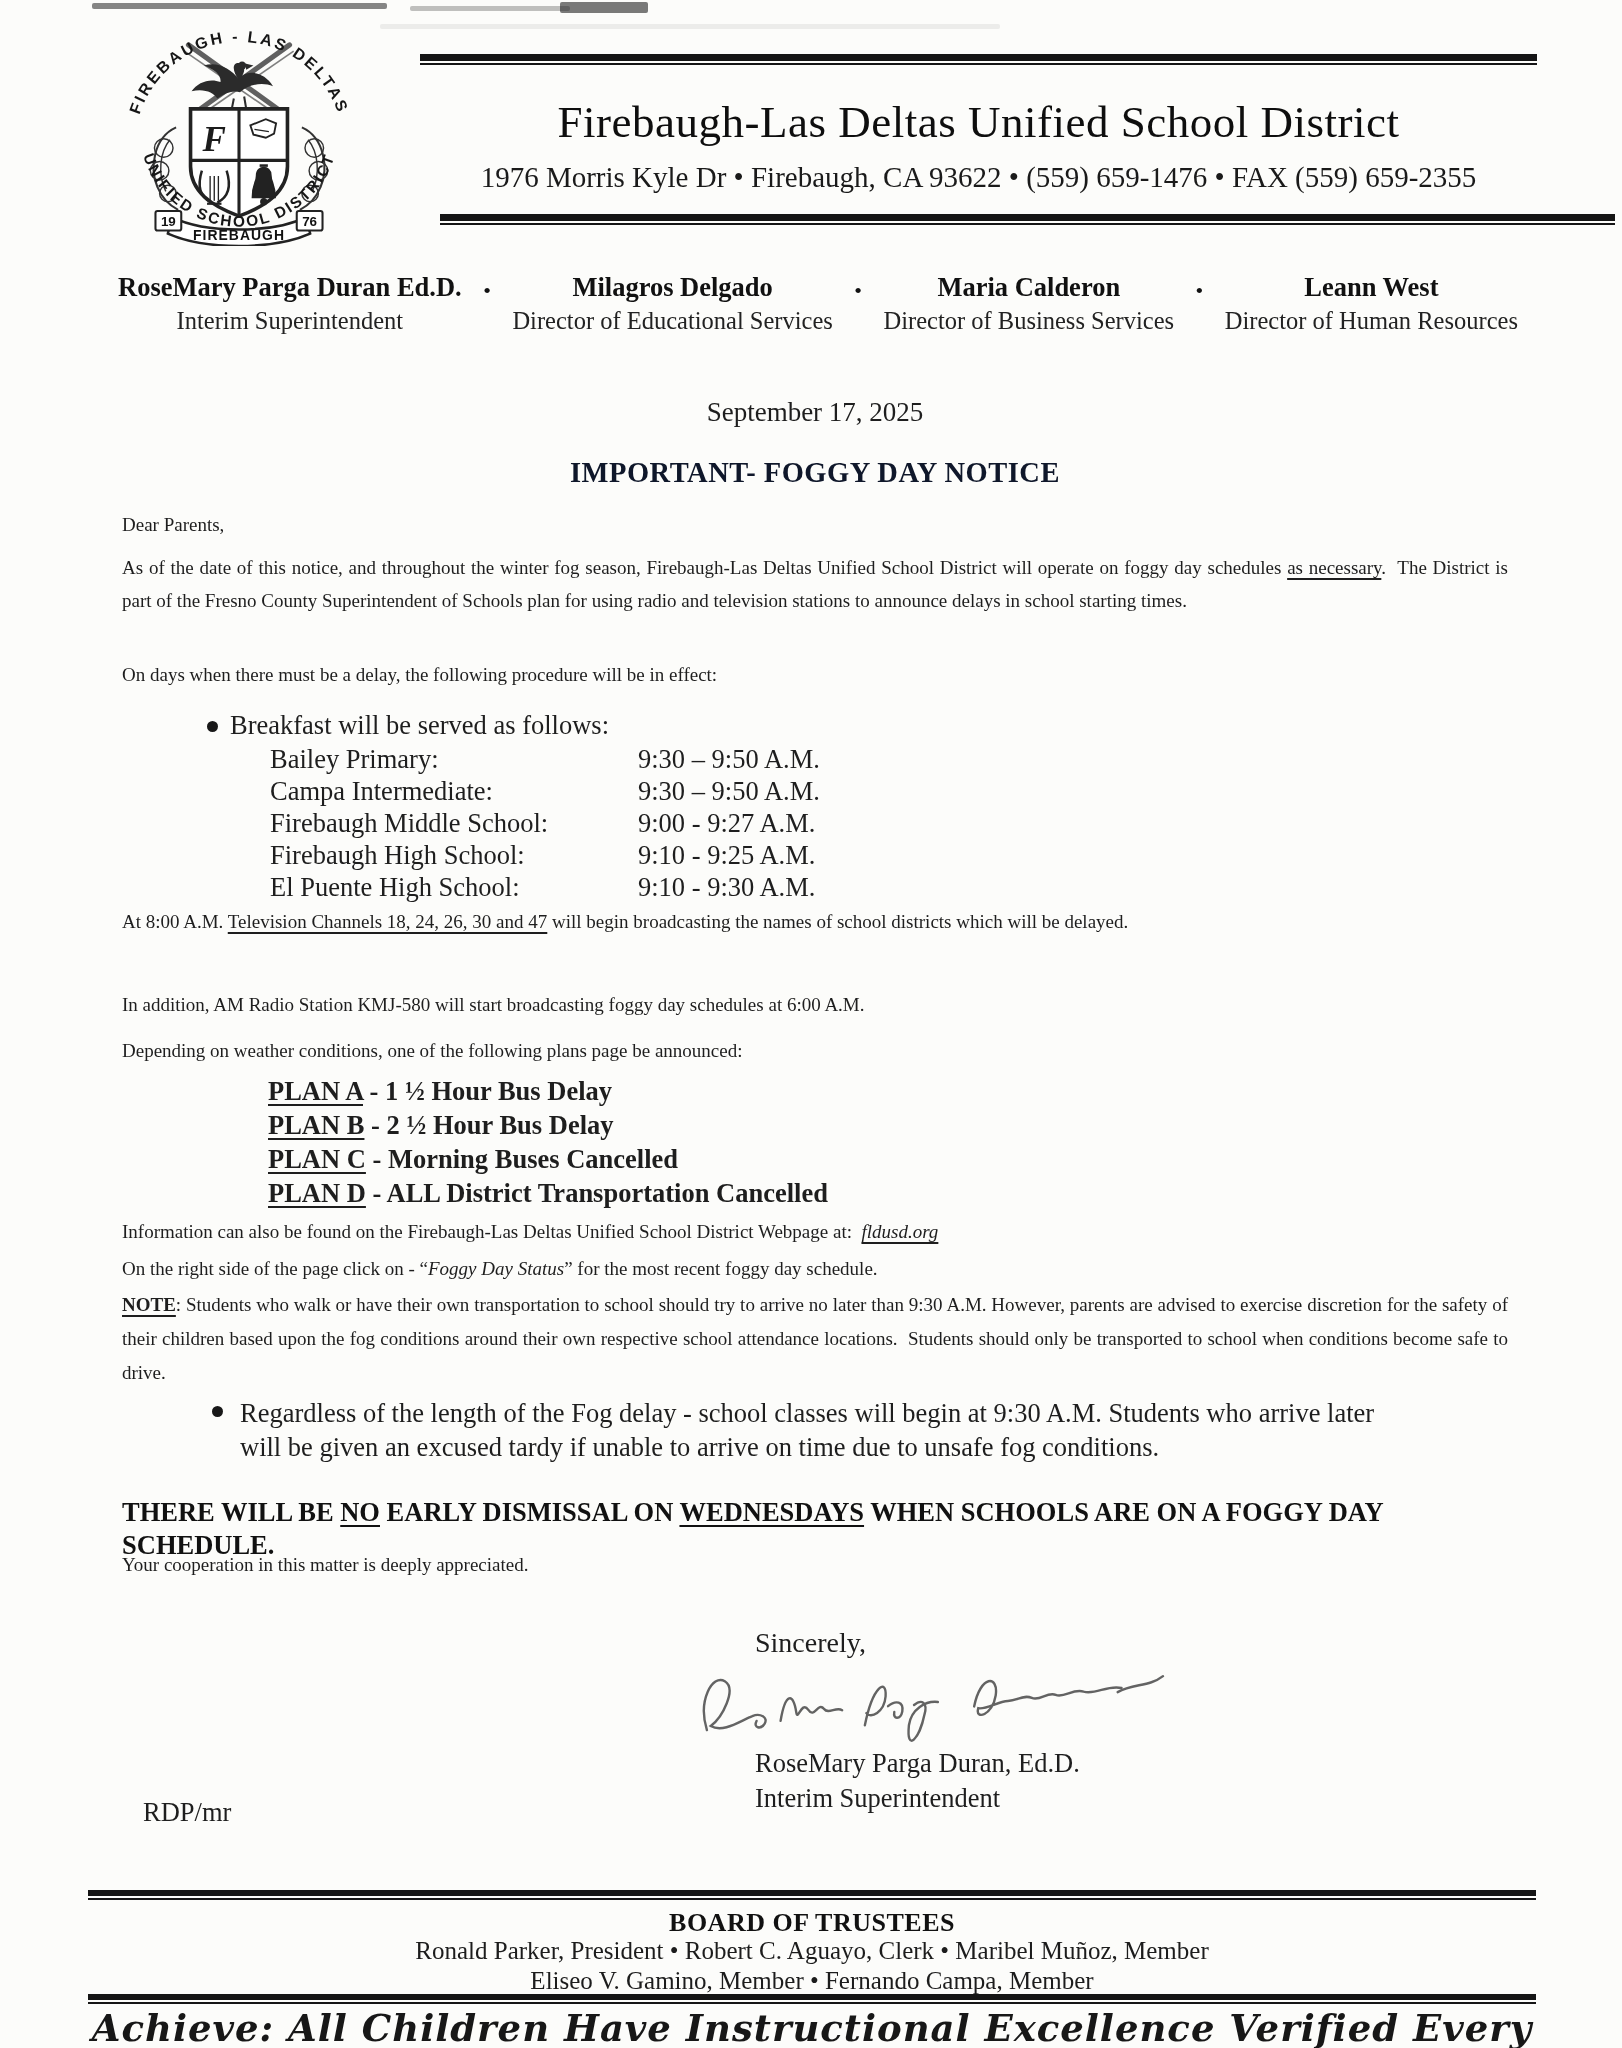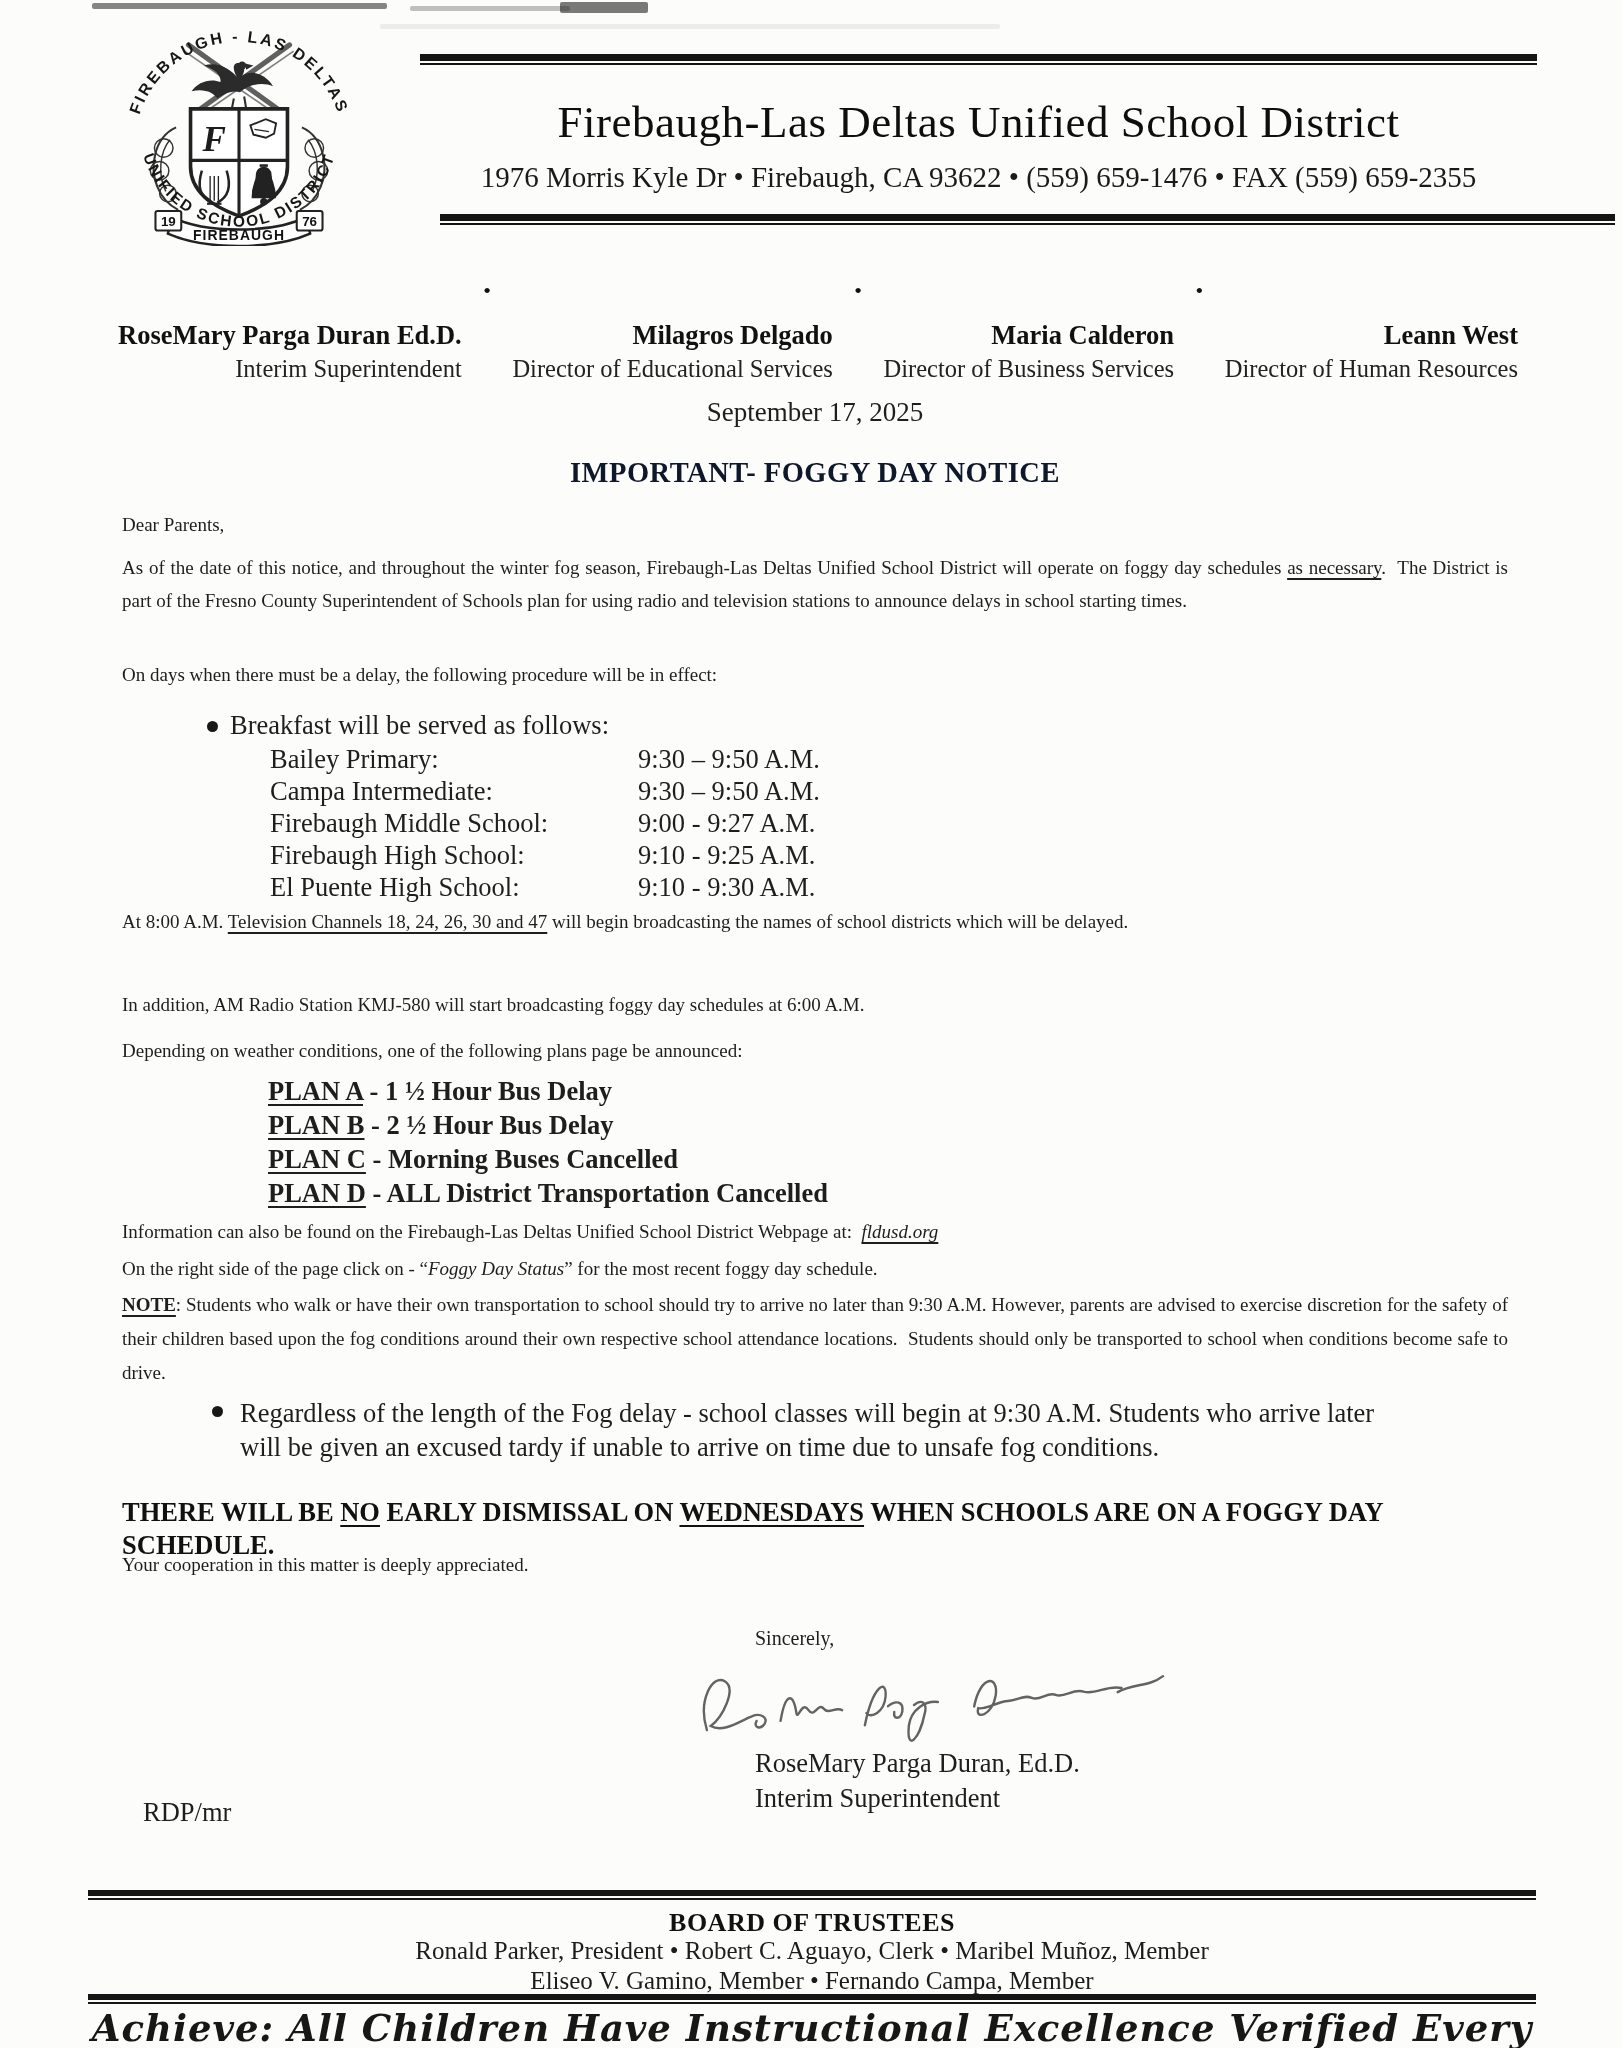--- a/index.html
+++ b/index.html
@@ -20,21 +20,21 @@
   .smudge { position:absolute; background:#222; border-radius:2px; }
   
   .rule { position:absolute; }
   .rule .thick { height:7px; background:#151515; }
   .rule .thin { height:2px; background:#151515; margin-top:2px; }
   .district-name { position:absolute; left:420px; width:1117px; top:96px; text-align:center; font-size:45px; color:#0e0e0e; letter-spacing:0.5px; }
   .address-line { position:absolute; left:420px; width:1117px; top:161px; text-align:center; font-size:29px; color:#1a1a1a; }
   .seal { position:absolute; left:110px; top:14px; }
   
   .staff-row { position:absolute; left:118px; top:272px; width:1400px; display:flex; justify-content:space-between; align-items:flex-start; }
-  .staff-col { text-align:right;margin-top:48px; }
+  .staff-col { text-align:center; }
   .staff-name { font-weight:bold; font-size:26.5px; color:#111; white-space:nowrap; }
   .staff-title { font-size:24.5px; margin-top:4px; color:#222; white-space:nowrap; }
   .staff-sep { font-size:22px; padding-top:6px; color:#111; }
   
   .dot { position:absolute; width:11px; height:11px; border-radius:50%; background:#181818; }
   .bk-rows { position:absolute; left:270px; top:744px; width:820px; font-size:26.5px; }
   .bk-row { position:relative; height:32px; }
   .bk-time { position:absolute; left:368px; top:0; }
   .plans-list { position:absolute; left:268px; top:1074px; font-size:26.5px; line-height:34px;font-weight:bold; }
   
@@ -208,21 +208,21 @@
 
   <div class="para just" style="top:1288px; line-height:34px;"><span class="b u">NOTE</span><span>: Students who walk or have their own transportation to school should try to arrive no later than 9:30 A.M. However, parents are advised to exercise discretion for the safety of their children based upon the fog conditions around their own respective school attendance locations.  Students should only be transported to school when conditions become safe to drive.</span></div>
 
   <div class="dot" style="left:212px; top:1406px;"></div>
   <div class="abs" style="left:240px; top:1396px; width:1140px; font-size:26.5px; line-height:34px;">Regardless of the length of the Fog delay - school classes will begin at 9:30 A.M.  Students who arrive later will be given an excused tardy if unable to arrive on time due to unsafe fog conditions.</div>
 
   <div class="para b" style="top:1472px; width:1360px; font-size:26.5px; color:#111;margin-top:24px;"><span>THERE WILL BE </span><span class="u">NO</span><span> EARLY DISMISSAL ON </span><span class="u">WEDNESDAYS</span><span> WHEN SCHOOLS ARE ON A FOGGY DAY SCHEDULE.</span></div>
 
   <div class="para" style="top:1548px;">Your cooperation in this matter is deeply appreciated.</div>
 
-  <div class="abs" style="left:755px; top:1627px; font-size:20px;">Sincerely,</div>
+  <div class="abs" style="left:755px; top:1627px; font-size:28px;">Sincerely,</div>
   <div class="sig-svg">
     <svg width="500" height="120" viewBox="0 0 500 120">
       <g fill="none" stroke="#4e4e4e" stroke-width="2.4" stroke-linecap="round" opacity="0.88">
         <path d="M18,78 C10,48 26,22 38,30 C50,38 34,66 22,74 C34,82 52,70 64,66 C72,63 80,68 76,74 C72,80 64,78 68,71"></path>
         <path d="M92,72 C98,44 106,44 108,64 C109,74 114,52 120,62 C126,72 130,54 136,62 C140,68 148,60 154,64"></path>
         <path d="M176,80 C186,40 200,34 198,52 C196,68 182,74 178,68"></path>
         <path d="M200,62 C208,56 216,58 214,68 C212,76 204,76 206,68"></path>
         <path d="M226,62 C234,56 240,60 236,72 C230,96 216,110 220,82 C223,66 238,58 250,60"></path>
         <path d="M286,66 C294,34 312,36 308,56 C304,76 286,80 290,68 C298,70 310,62 320,62 C330,62 336,56 344,60 C352,64 360,54 368,58 C376,62 386,52 396,56 C408,60 420,50 434,54"></path>
         <path d="M430,58 C446,50 462,54 476,44"></path>

